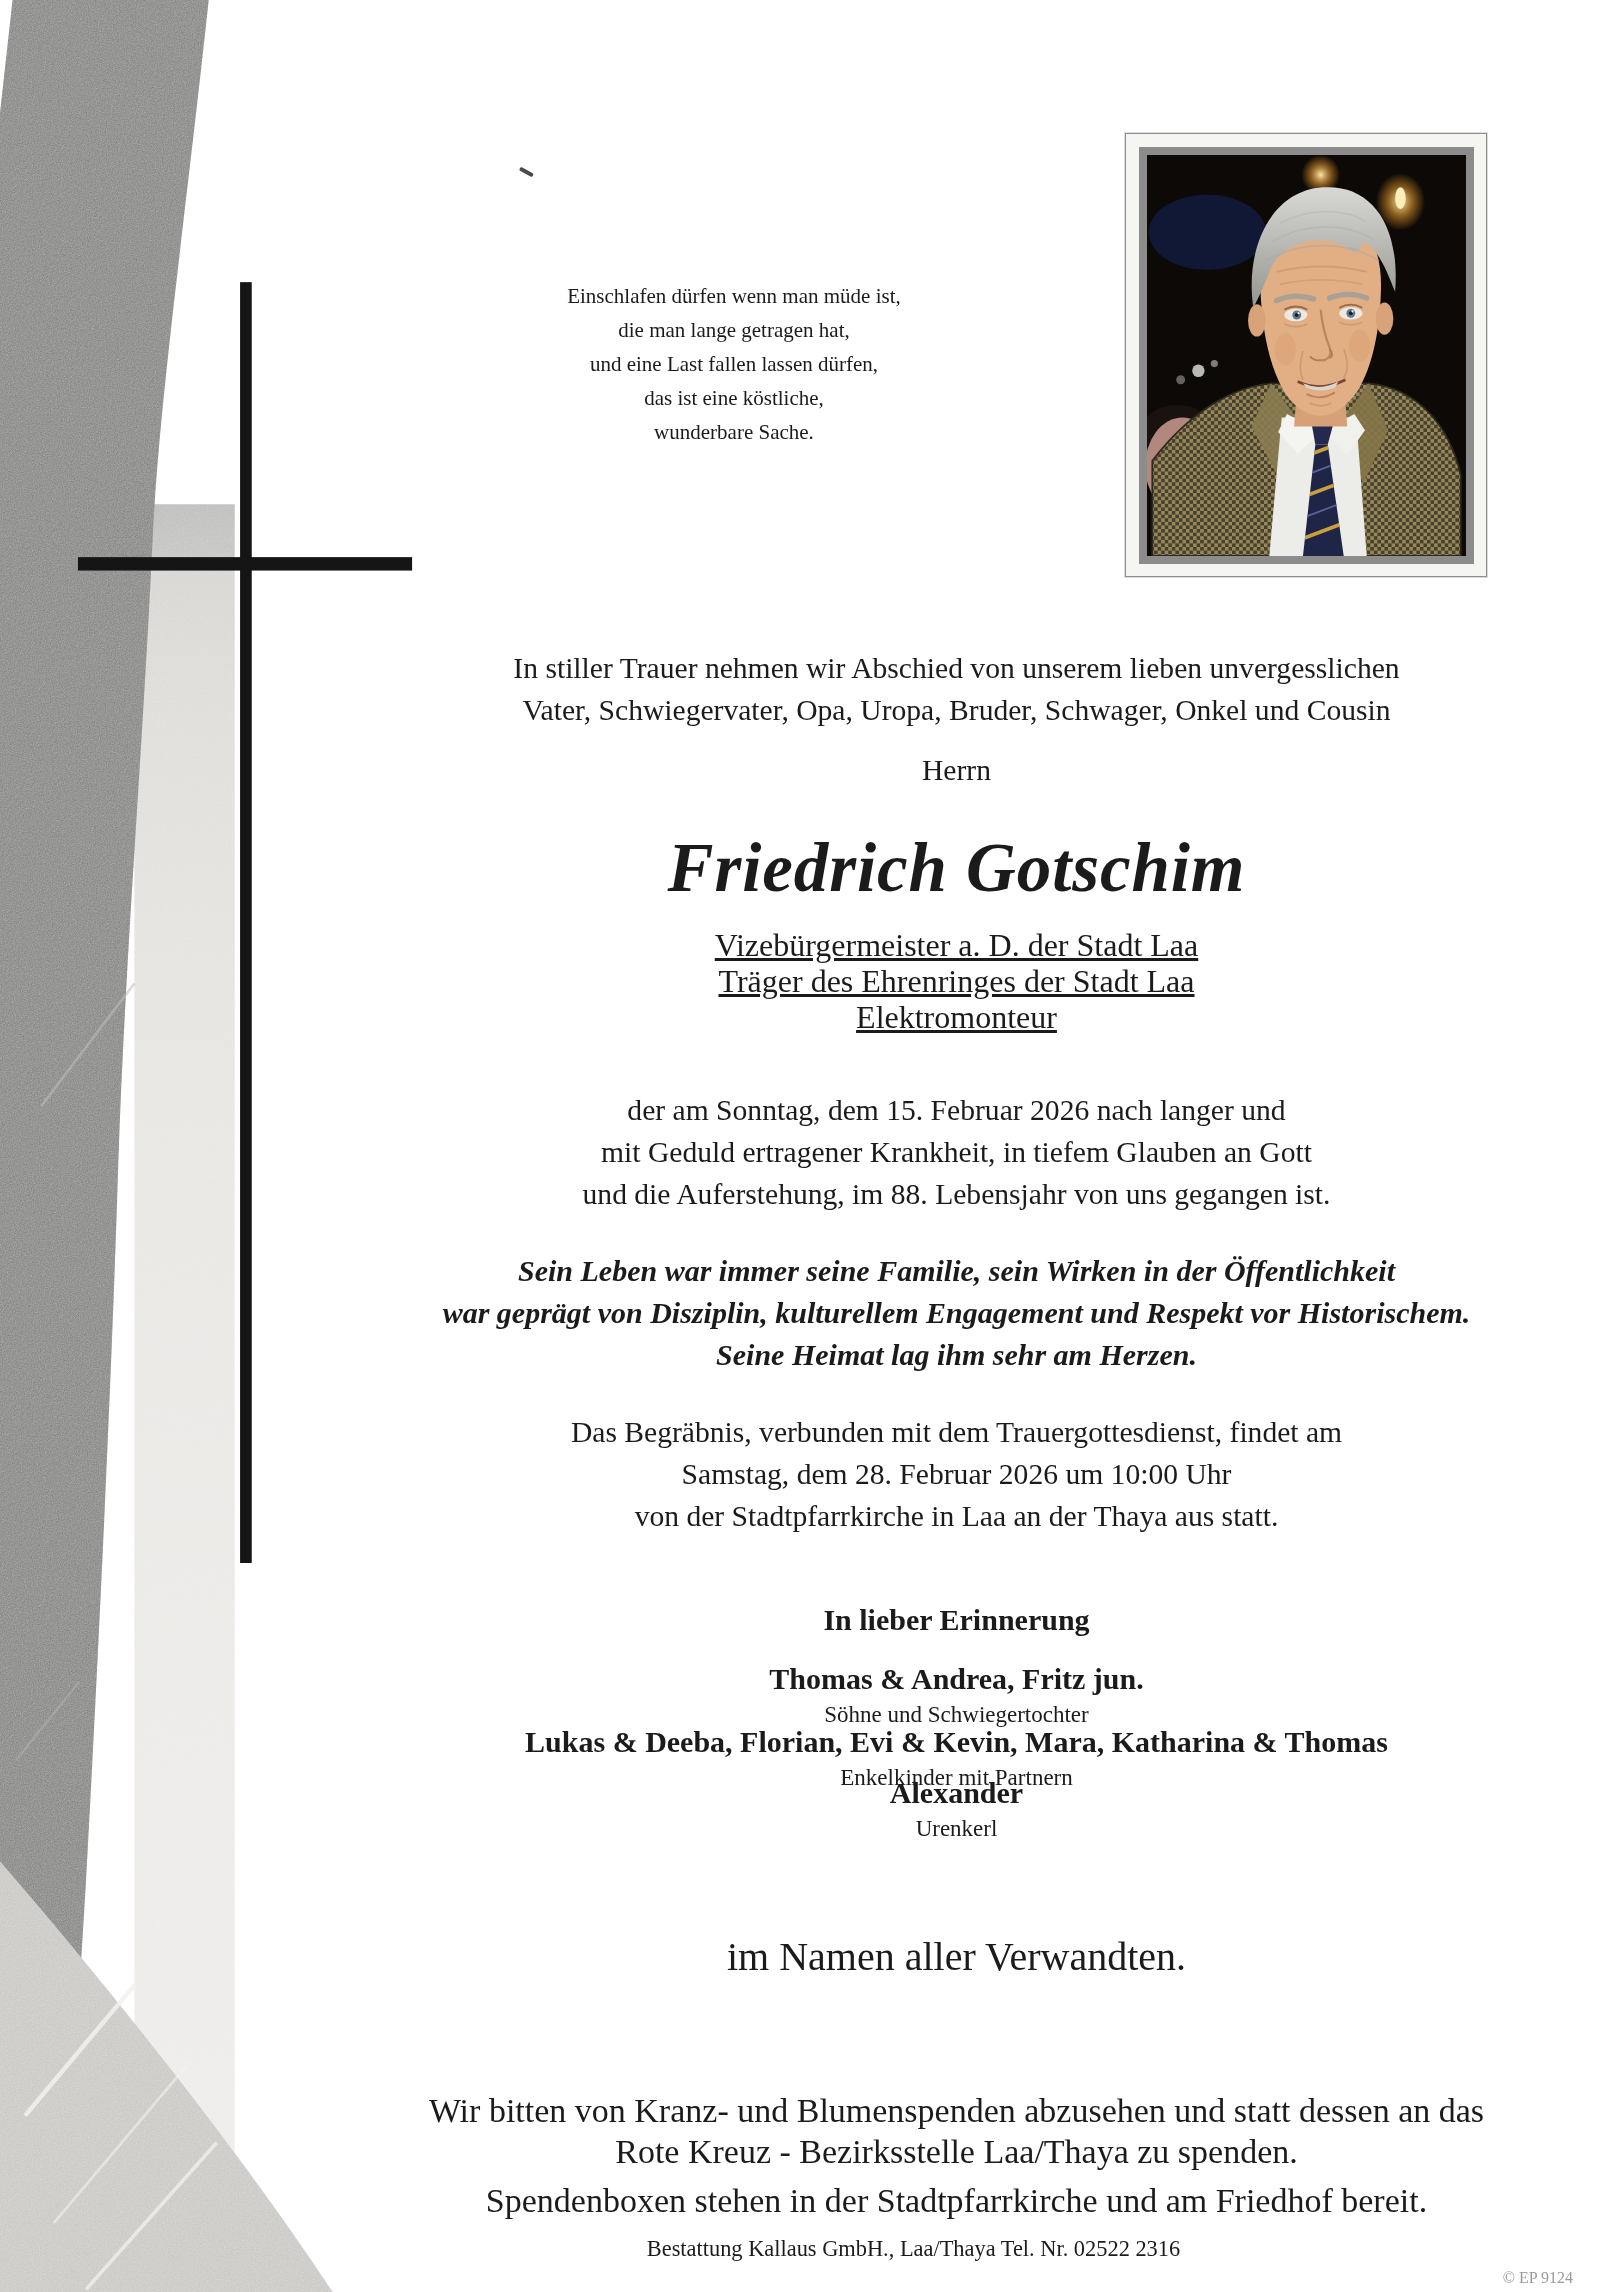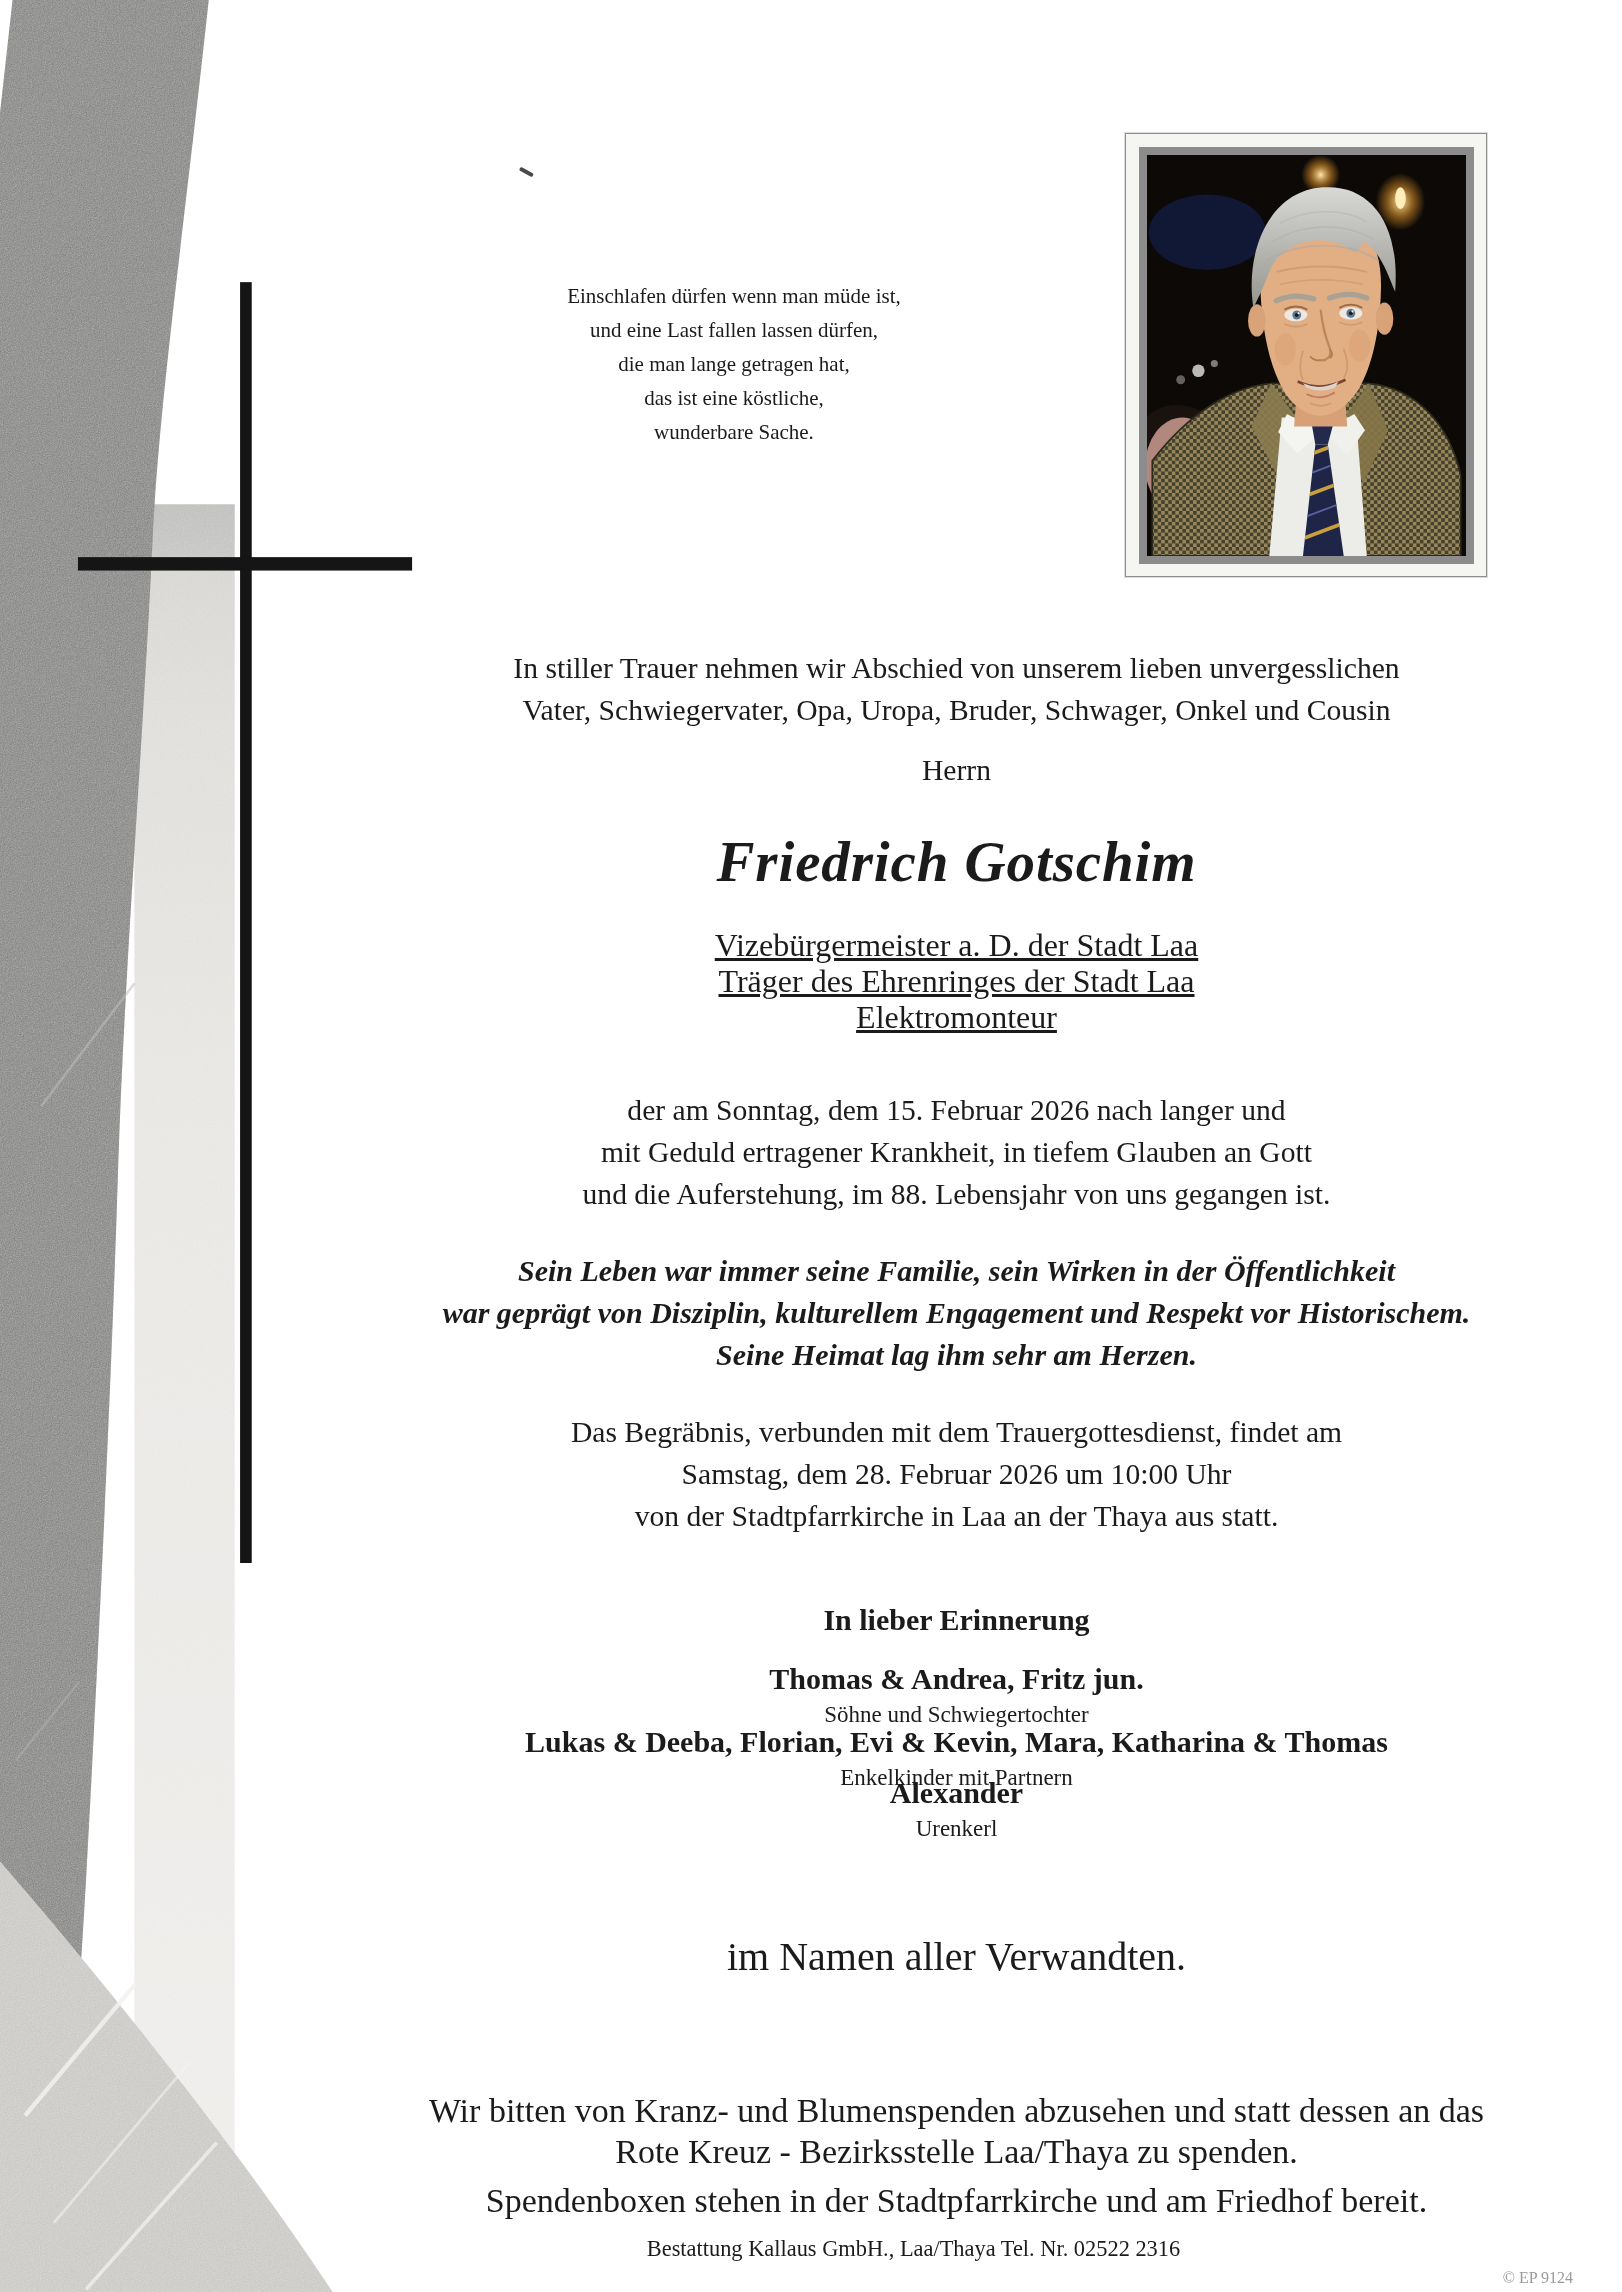--- a/index.html
+++ b/index.html
@@ -27,21 +27,21 @@
     border:8px solid #8c8c8c;background:#0e0b09;
   }
   .photo-inner svg{display:block;width:100%;height:100%;}
   
   .tb{position:absolute;text-align:center;}
   .col-main{left:294px;width:1325px;}
   .col-foot{left:215px;width:1397px;}
   .poem{left:376px;width:716px;top:279px;font-size:21px;line-height:34px;}
   .announcement{top:647px;font-size:29.6px;line-height:42px;}
   .herrn{top:754px;font-size:29.6px;}
-  .name{top:829px;font-size:57px;font-weight:bold;font-style:italic;letter-spacing:0.9px;}
+  .name{top:829px;font-size:69px;font-weight:bold;font-style:italic;letter-spacing:0.9px;}
   .titles{top:927px;font-size:32px;line-height:36px;text-decoration:underline;}
   .death{top:1089px;font-size:29.6px;line-height:42px;}
   .tribute{top:1250px;font-size:30px;line-height:42px;font-weight:bold;font-style:italic;}
   .funeral{top:1411px;font-size:29.6px;line-height:42px;}
   .funeral .date-line{font-weight:normal;text-align:center;}
   .remember{top:1582px;font-size:30px;font-weight:bold;margin-top:21px;}
   .group-names{font-size:30px;font-weight:bold;}
   .group-rel{font-size:23px;margin-top:6.3px;}
   .g1{top:1662px;}
   .g2{top:1693px;margin-top:32px;}
@@ -223,22 +223,22 @@
         <path d="M170,252 Q196,264 224,250" stroke="#7d4434" stroke-width="3" fill="none"></path>
         <path d="M176,254 Q196,263 216,252 L212,259 Q196,265 180,259 Z" fill="#d9d6cf"></path>
         <path d="M180,266 Q196,274 212,264" stroke="#b06a50" stroke-width="2" fill="none" opacity="0.7"></path>
         <path d="M184,276 Q196,282 208,276" stroke="#bd8558" stroke-width="2" fill="none" opacity="0.5"></path>
       </svg>
     </div>
   </div>
 
   <div class="tb poem">
     <div>Einschlafen dürfen wenn man müde ist,</div>
+    <div>die man lange getragen hat,</div>
     <div>und eine Last fallen lassen dürfen,</div>
-    <div>die man lange getragen hat,</div>
     <div>das ist eine köstliche,</div>
     <div>wunderbare Sache.</div>
   </div>
 
   <div class="tb col-main announcement">
     <div>In stiller Trauer nehmen wir Abschied von unserem lieben unvergesslichen</div>
     <div>Vater, Schwiegervater, Opa, Uropa, Bruder, Schwager, Onkel und Cousin</div>
   </div>
 
   <div class="tb col-main herrn">Herrn</div>

